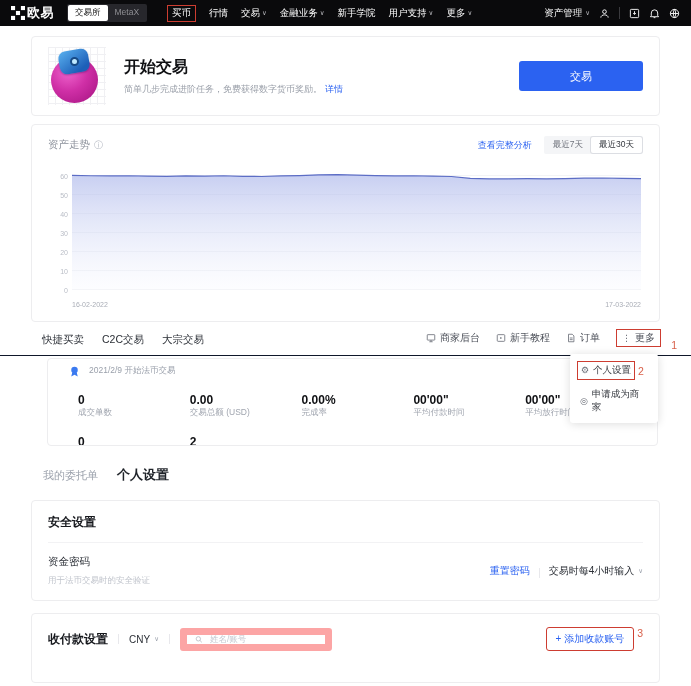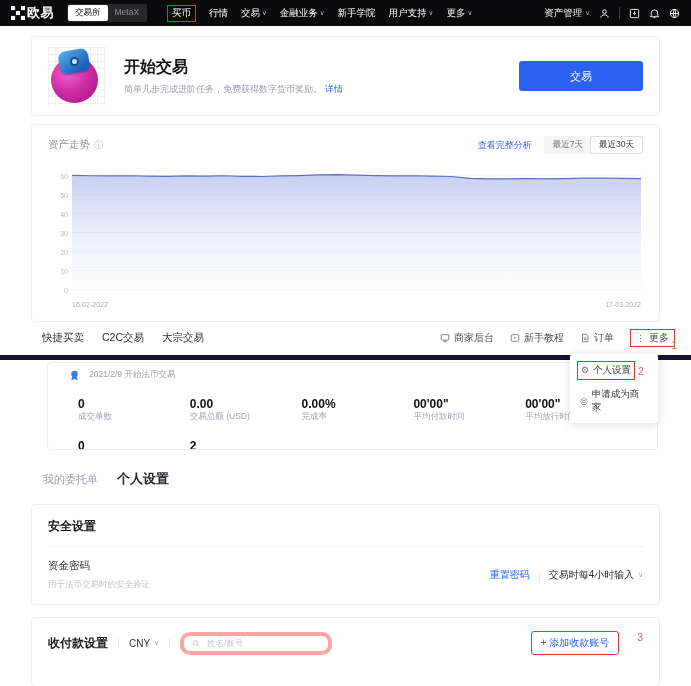--- a/index.html
+++ b/index.html
@@ -61,22 +61,22 @@
   .chart-wrap{position:relative;height:146px;margin-top:8px}
   .chart-plot{position:absolute;left:24px;right:2px;top:4px;bottom:18px}
   .gridline{position:absolute;left:0;right:0;height:1px;background:#f3f4f6}
   .ytick{position:absolute;left:-22px;width:18px;text-align:right;transform:translateY(50%);
     font-size:7px;color:#b9bdc6;line-height:1}
   .chart-svg{position:absolute;inset:0;width:100%;height:100%}
   .x-labels{position:absolute;left:24px;right:2px;bottom:0;display:flex;justify-content:space-between;
     font-size:7px;color:#a9adb6}
 
   
-  .trade-tabbar{border-bottom:5px solid #0f172a;display:flex;align-items:center;
-    padding:7px 16px 8px 42px;position:relative}
+  .trade-tabbar{border-bottom:1px solid #0f172a;display:flex;align-items:flex-end;
+    padding:7px 30px 8px 42px;position:relative}
   .trade-tabs{display:flex;gap:18px}
   .trade-tab{font-size:10.5px;color:#2b2f36;cursor:pointer}
   .tab-actions{margin-left:auto;display:flex;align-items:center;gap:16px}
   .tab-action{display:flex;align-items:center;gap:4px;font-size:10px;color:#4b4f58;cursor:pointer;white-space:nowrap}
   .tab-action.annotated{border:1px solid var(--red);padding:1px 5px}
   .more-dots{font-size:9px;color:#6b6f78}
   .step-num{color:#d8604a;font-size:10.5px}
   .step-1{position:absolute;right:14px;top:17px}
 
   
@@ -111,26 +111,26 @@
   .fund-desc{font-size:8.5px;color:#c0c4cc;margin-top:6px}
   .sec-right{margin-left:auto;display:flex;align-items:flex-end;gap:9px;font-size:10px}
   .reset-link{color:var(--accent);cursor:pointer}
   .vsep{width:1px;height:10px;background:#e8e8ec}
   .freq{color:#2b2f36;display:flex;gap:4px;align-items:center;cursor:pointer}
 
   
   .payment-card{margin:12px 31px 0;padding:13px 16px;height:70px;position:relative}
   .pay-row{display:flex;align-items:center;gap:10px}
   .currency{font-size:10px;color:#2b2f36;display:flex;gap:4px;align-items:center;cursor:pointer}
-  .search-box{display:flex;align-items:center;gap:5px;border:4px solid #fca5a5;border-radius:10px;
+  .search-box{display:flex;align-items:center;gap:5px;border:7px solid #fca5a5;border-radius:3px;
     height:23px;padding:0 8px;width:152px}
   .search-box input{border:none;outline:none;font-size:8.5px;width:100%;color:#33363d;background:transparent;
     font-family:inherit}
   .search-box input::placeholder{color:#c4c8d0}
-  .add-wrap{margin-left:auto;display:flex;align-items:flex-start;gap:18px}
+  .add-wrap{margin-left:auto;display:flex;align-items:flex-start;gap:3px}
   .add-btn{border:1px solid var(--red);padding:4px 9px;border-radius:3px;color:var(--accent);
     font-size:10px;cursor:pointer;white-space:nowrap}
 </style>
 </head>
 <body>
 
 <div class="page">
 
   <div class="navbar">
     <div class="logo">

